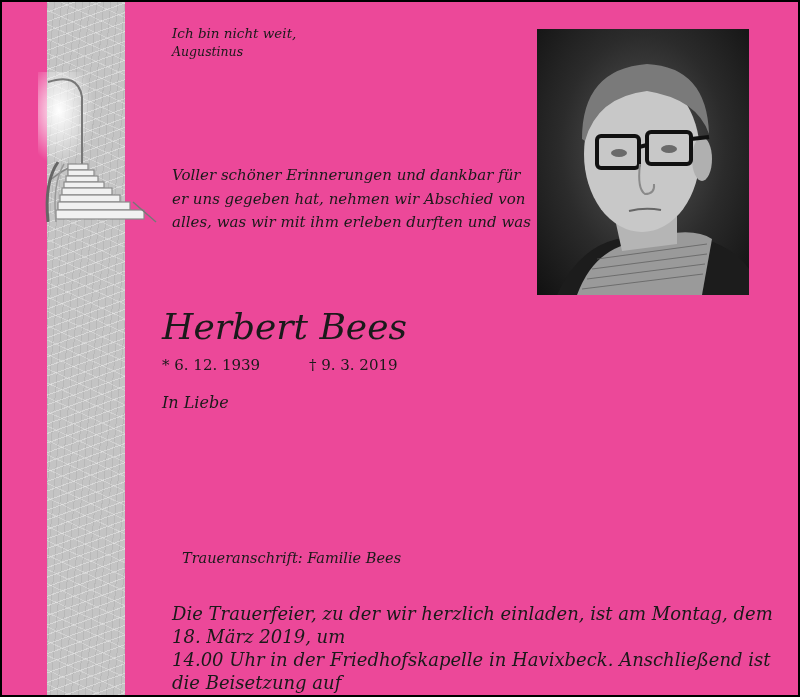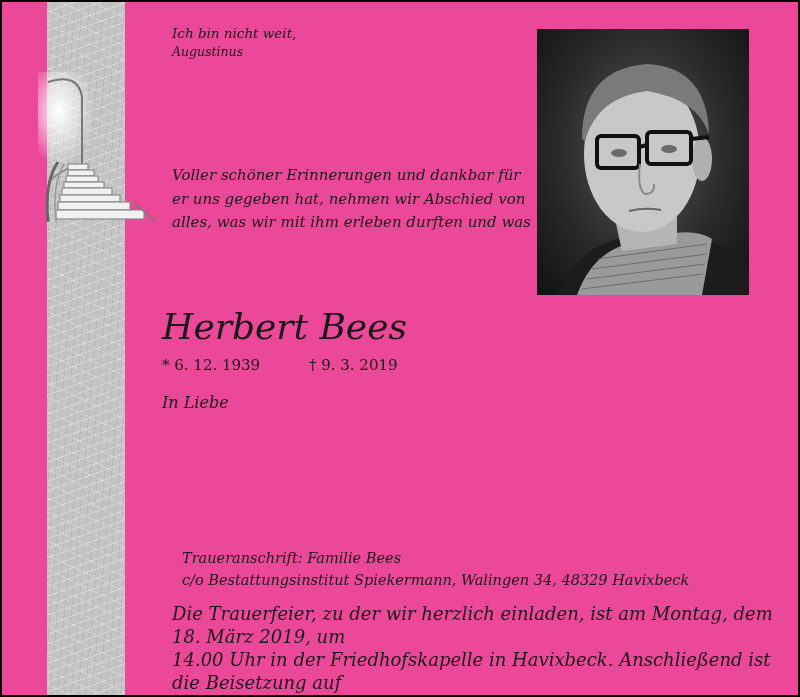--- a/index.html
+++ b/index.html
@@ -131,21 +131,20 @@
   <div class="center-block dates">
     <span class="birth">* 6. 12. 1939</span>
     <span class="death">† 9. 3. 2019</span>
   </div>
 
   <div class="center-block in-liebe">In Liebe</div>
 
 
   <div class="address">
     <div class="address-line">Traueranschrift: Familie Bees</div>
-    <div class="address-line">c/o Bestattungsinstitut Spiekermann, Walingen 34, 48329 Havixbeck</div>
   </div>
 
   <div class="ceremony">
     <div class="ceremony-line">Die Trauerfeier, zu der wir herzlich einladen, ist am Montag, dem 18. März 2019, um</div>
     <div class="ceremony-line">14.00 Uhr in der Friedhofskapelle in Havixbeck. Anschließend ist die Beisetzung auf</div>
     <div class="ceremony-line">dem Friedhof.</div>
   </div>
 
 </div>
 

